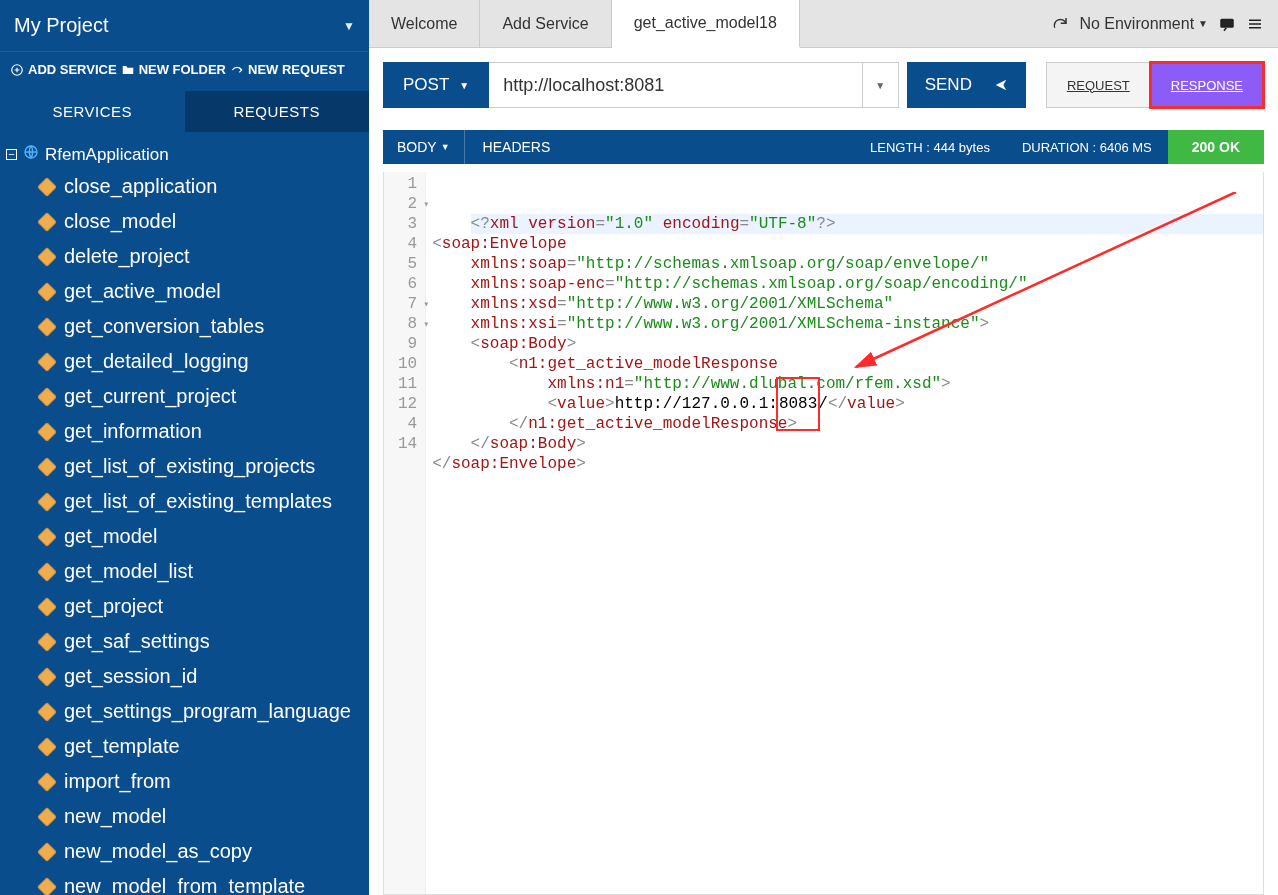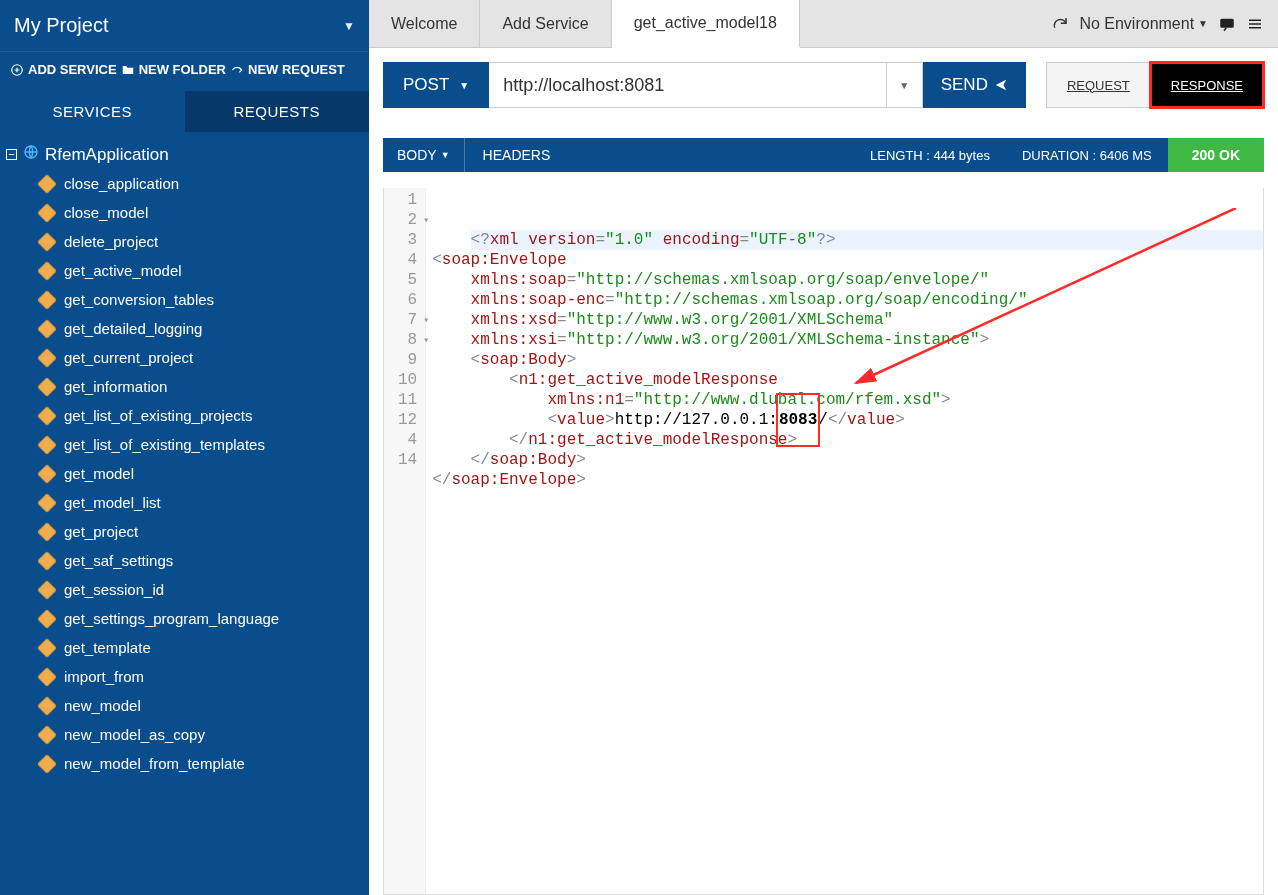--- a/index.html
+++ b/index.html
@@ -12,65 +12,65 @@
 .actions .act { display: flex; align-items: center; gap: 4px; cursor: pointer; }
 .actions svg { width: 14px; height: 14px; }
 .tabs { display: flex; }
 .tabs .tab { flex: 1; text-align: center; padding: 12px 0; font-size: 15px; letter-spacing: .5px; cursor: pointer; }
 .tabs .tab.active { background: #0a4d8c; text-underline-offset: 4px; }
 .tabs .tab.inactive { background: #07386a; }
 .tree { flex: 1; overflow: auto; padding: 8px 0 8px 0; }
 .tree-root { display: flex; align-items: center; gap: 6px; padding: 4px 6px; font-size: 17px; }
 .tree-root .minus { width: 11px; height: 11px; border: 1px solid #fff; display: inline-flex; align-items: center; justify-content: center; font-size: 11px; line-height: 1; }
 .tree-root .globe svg { width: 16px; height: 16px; }
-.service-item { display: flex; align-items: center; gap: 10px; padding: 6px 4px 6px 40px; font-size: 15px; cursor: pointer; }
+.service-item { display: flex; align-items: center; gap: 10px; padding: 6px 4px 6px 40px; font-size: 20px; cursor: pointer; }
 .diamond { width: 14px; height: 14px; transform: rotate(45deg); background: #f0ad4e; display: inline-block; border-radius: 2px; box-shadow: inset 0 0 0 1px rgba(0,0,0,0.15); }
 .tree::-webkit-scrollbar { width: 6px; }
 .tree::-webkit-scrollbar-thumb { background: #6b8db8; }
 
 .main { flex: 1; display: flex; flex-direction: column; background: #fff; }
 .topbar { display: flex; align-items: stretch; height: 48px; background: #e4e4e4; border-bottom: 1px solid #ccc; }
 .topbar .ttab { padding: 0 22px; display: flex; align-items: center; border-right: 1px solid #ccc; cursor: pointer; font-size: 16px; color: #333; }
 .topbar .ttab.active { background: #fff; border-bottom: 2px solid #fff; margin-bottom: -1px; }
 .topbar .spacer { flex: 1; }
 .topbar .r { display: flex; align-items: center; gap: 10px; padding: 0 14px; font-size: 16px; }
 .topbar .r .envsel { display: flex; align-items: center; gap: 4px; cursor: pointer; }
 .topbar .icon-btn { cursor: pointer; display: flex; align-items: center; }
 .topbar .icon-btn svg { width: 18px; height: 18px; }
 
 .req-row { display: flex; align-items: stretch; padding: 14px 14px; gap: 0; }
 .method { background: #0a4d8c; color: #fff; padding: 0 20px; display: flex; align-items: center; gap: 10px; font-size: 17px; cursor: pointer; }
 .url { flex: 1; border: 1px solid #ccc; border-left: none; display: flex; align-items: center; }
 .url input { border: none; outline: none; width: 100%; padding: 0 14px; font-size: 18px; color: #333; height: 44px; }
 .url-drop { border: 1px solid #ccc; border-left: none; width: 36px; display: flex; align-items: center; justify-content: center; cursor: pointer; }
-.send { background: #0a4d8c; color: #fff; padding: 0 18px; display: flex; align-items: center; gap: 6px; font-size: 17px; margin-left: 0; cursor: pointer; }
+.send { background: #0a4d8c; color: #fff; padding: 0 18px; display: flex; align-items: center; gap: 22px; font-size: 17px; margin-left: 8px; cursor: pointer; }
 .reqres { display: flex; margin-left: 20px; border: 1px solid #ccc; }
 .reqres .rr { padding: 0 20px; display: flex; align-items: center; font-size: 13px; cursor: pointer; text-decoration: underline; }
 .reqres .rr.req { background: #f4f4f4; color: #333; border-right: 1px solid #ccc; }
-.reqres .rr.res { background: #000000; color: #fff; outline: 3px solid #ff2a2a; outline-offset: -1px; }
-
-.info-bar { display: flex; align-items: center; background: #0a4d8c; color: #fff; margin: 16px 14px; height: 34px; font-size: 14px; }
+.reqres .rr.res { background: #8b5cf6; color: #fff; outline: 3px solid #ff2a2a; outline-offset: -1px; }
+
+.info-bar { display: flex; align-items: center; background: #0a4d8c; color: #fff; margin: 8px 14px; height: 34px; font-size: 14px; }
 .info-bar .bodytab { padding: 0 14px; border-right: 1px solid rgba(255,255,255,0.25); cursor: pointer; display: flex; align-items: center; gap: 4px; height: 100%; }
 .info-bar .headerstab { padding: 0 18px; cursor: pointer; }
 .info-bar .sp { flex: 1; }
 .info-bar .meta { padding: 0 16px; font-size: 13px; }
 .info-bar .status { background: #3fb943; padding: 0 24px; font-weight: 600; height: 100%; display: flex; align-items: center; }
 
 .code { margin: 0 14px; border: 1px solid #ddd; border-top: none; flex: 1; display: flex; font-family: Consolas, 'Courier New', monospace; font-size: 16px; line-height: 20px; overflow: hidden; position: relative; }
 .gutter { background: #f7f7f7; color: #999; text-align: right; padding: 2px 8px 2px 14px; user-select: none; border-right: 1px solid #eee; }
 .gutter div { height: 20px; position: relative; }
 .gutter .fold::after { content: "▾"; position: absolute; right: -12px; top: 1px; font-size: 10px; color: #999; }
 .code-body { padding: 2px 6px; white-space: pre; position: relative; flex: 1; }
 .t-punc { color: #888; }
 .t-tag { color: #a31515; }
 .t-attr { color: #a31515; }
 .t-str { color: #1a8c1a; }
 .t-text { color: #000; }
 .cursor-line { background: #eaf3ff; display: inline-block; width: 100%; }
-.hl-box { outline: 2px solid #ff2a2a; padding: 16px 1px; font-weight: bold; }
+.hl-box { outline: 2px solid #ff2a2a; padding: 16px 1px; }
 .arrow-svg { position: absolute; left: 400px; top: 20px; pointer-events: none; }
 </style>
 </head>
 <body>
 
 <div class="sidebar">
   <div class="project-header">
     <span class="title">My Project</span>
     <span class="caret">▼</span>
   </div>

